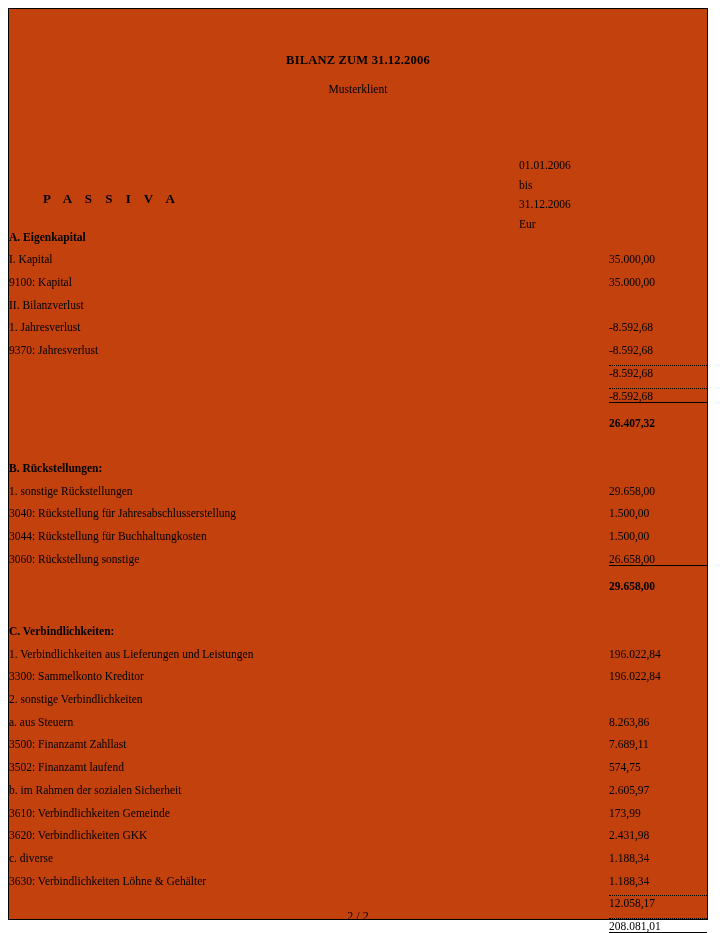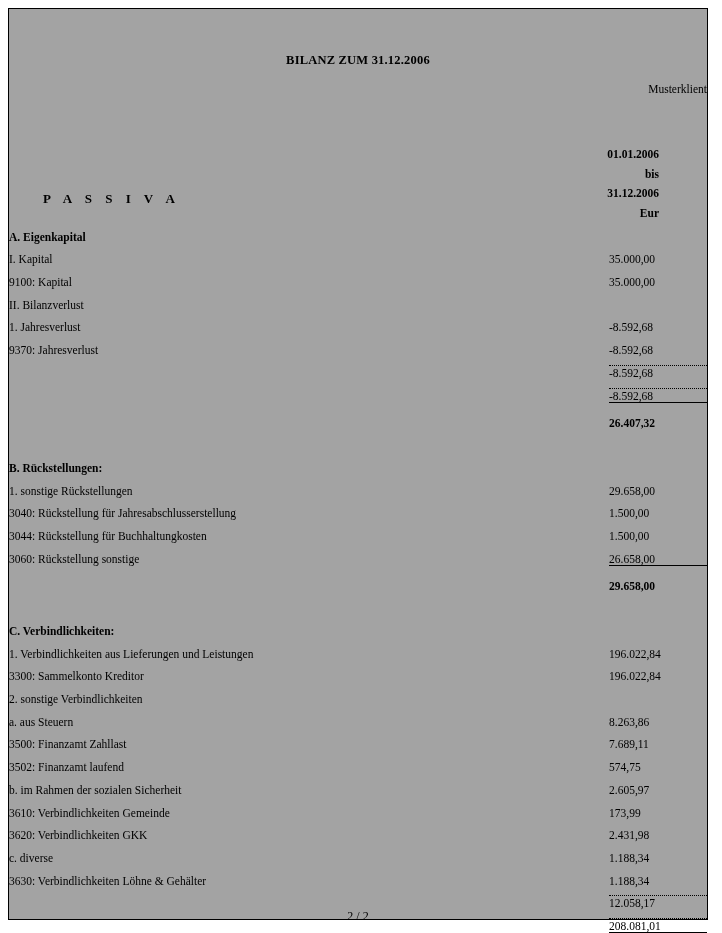--- a/index.html
+++ b/index.html
@@ -20,50 +20,49 @@
     overflow: hidden;
   }
   .sheet {
     position: absolute;
     left: 8px;
     top: 8px;
     width: 700px;
     height: 912px;
     box-sizing: border-box;
     border: 1px solid #000000;
-    background: #a3a3a3;
+    background: #c2410c;
   }
   .inner {
     position: relative;
     width: 100%;
     height: 100%;
     box-sizing: border-box;
     padding: 0;
   }
   .doc-title {
     text-align: center;
     font-weight: bold;
     font-size: 12.5px;
     letter-spacing: 0.2px;
     margin-top: 44px;
   }
   .doc-subtitle {
-    text-align: right;
+    text-align: center;
     font-size: 11.5px;
     margin-top: 15px;
   }
   .period {
     position: absolute;
     right: 48px;
-    top: 92px;
+    top: 103px;
     width: 140px;
-    text-align: right;
+    text-align: left;
     font-size: 11.5px;
     line-height: 19.5px;
-    font-weight: bold;
   }
   .passiva {
     position: absolute;
     left: 34px;
     top: 138px;
     font-weight: bold;
     font-size: 13px;
     letter-spacing: 5px;
   }
   table.rows {

